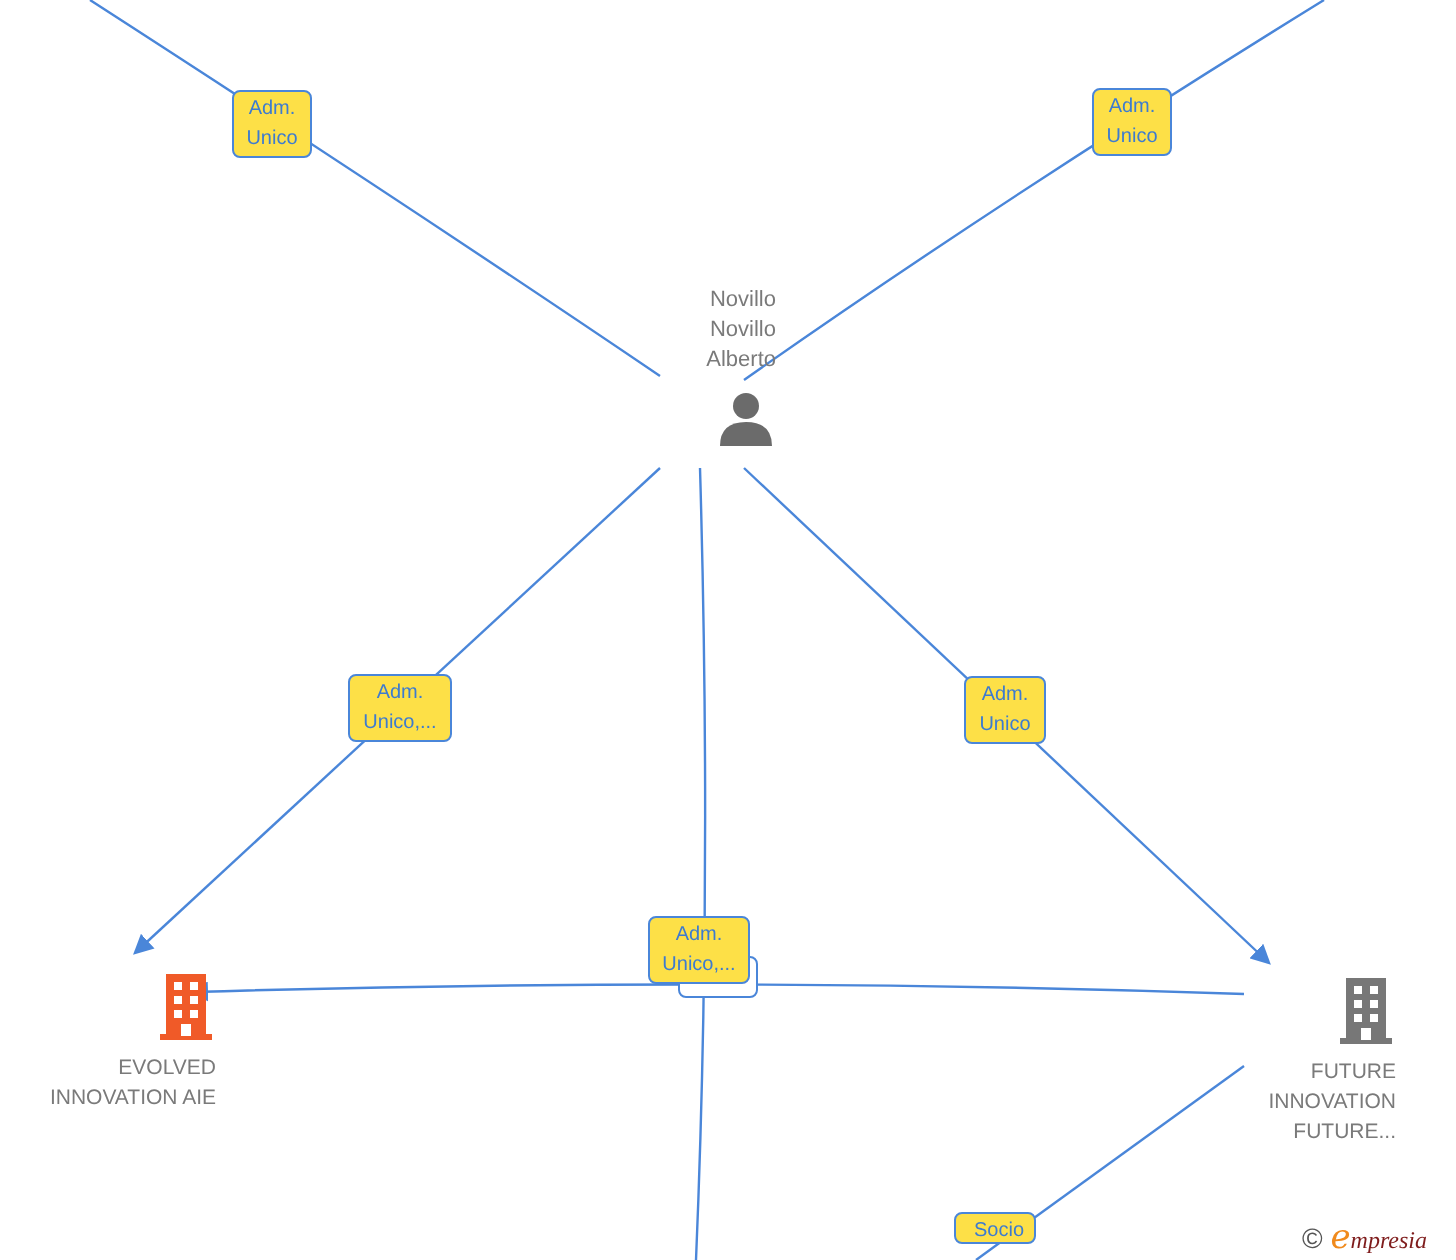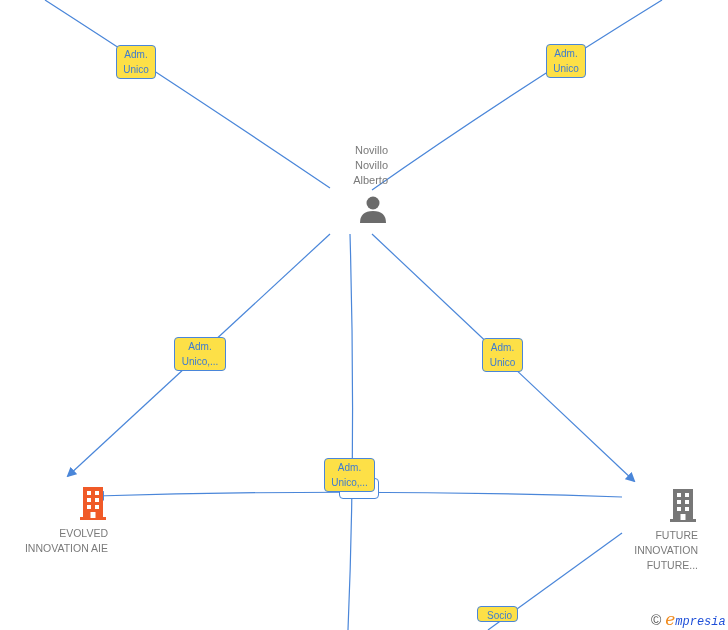--- a/index.html
+++ b/index.html
@@ -15,21 +15,21 @@
     .edge-label .ln { display: block; }
     .stack-shadow {
       position: absolute; box-sizing: border-box;
       background: #ffffff; border: 1px solid #4a86d9; border-radius: 4px;
     }
     .node { position: absolute; text-align: right; cursor: pointer; }
     .node-label { color: #7a7a7a; font-size: 11px; line-height: 15px; }
     .company-label { color: #7a7a7a; font-size: 10.5px; line-height: 15px; font-weight: normal; }
     .logo { position: absolute; left: 651px; top: 609px; font-size: 14px; color: #555; white-space: nowrap; }
     .logo .e { color: #f08a1c; font-family: "DejaVu Serif", serif; font-style: italic; font-size: 17px; }
-    .logo .rest { color: #1d4ed8; font-family: Liberation Mono, monospace; font-style: italic; font-size: 12px; }
+    .logo .rest { color: #7f1d1d; font-family: Liberation Serif, serif; font-style: italic; font-size: 12px; }
   </style>
 </head>
 <body>
 
 <svg id="graph" viewBox="0 0 728 630">
   <defs>
     <marker id="arrow" markerWidth="10" markerHeight="10" refX="8" refY="5" orient="auto" markerUnits="userSpaceOnUse">
       <path d="M0,0 L10,5 L0,10 z" fill="#4a86d9"></path>
     </marker>
   </defs>

